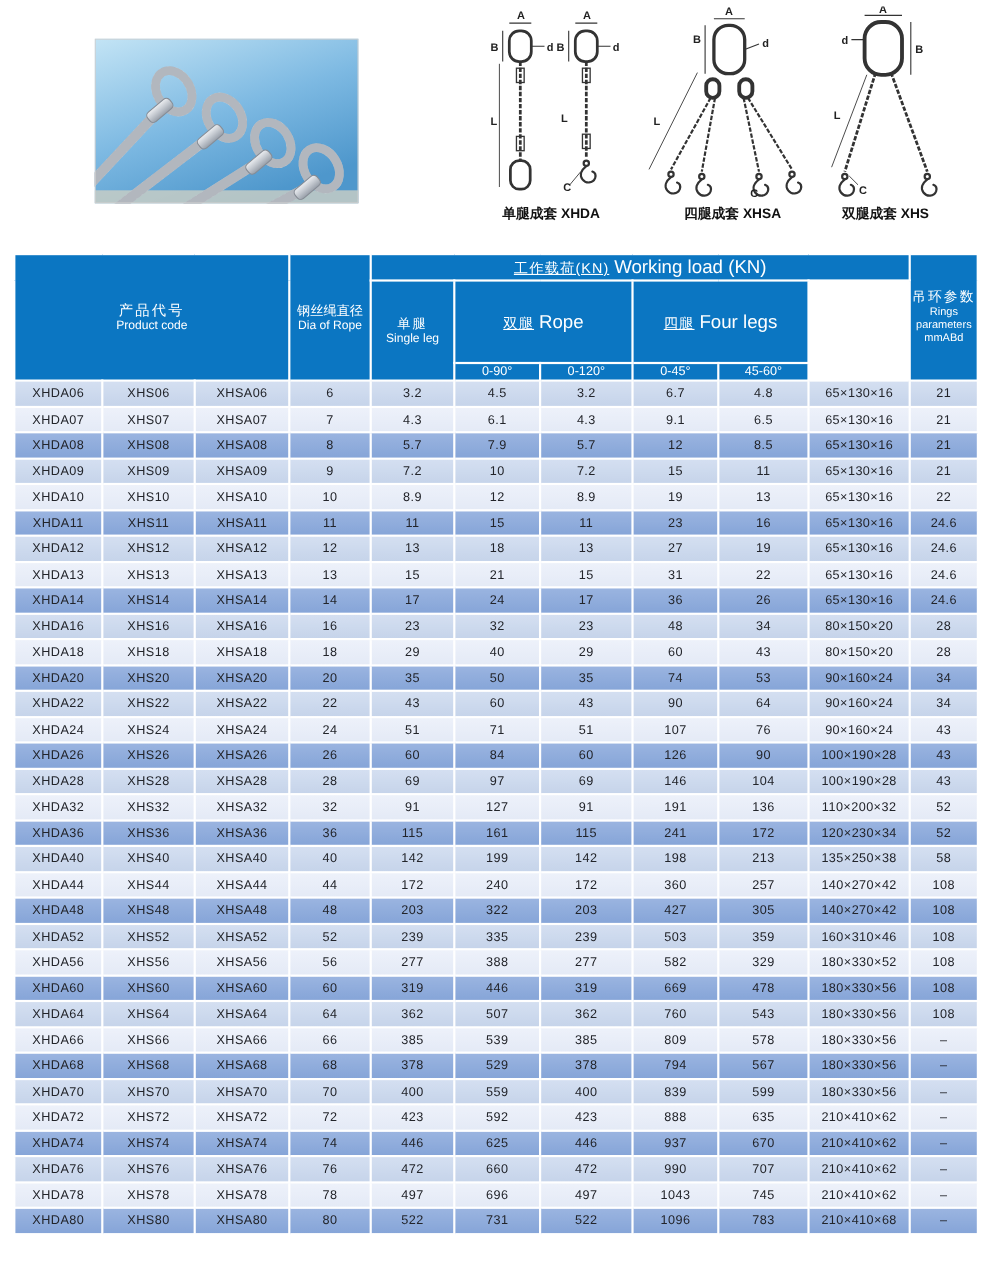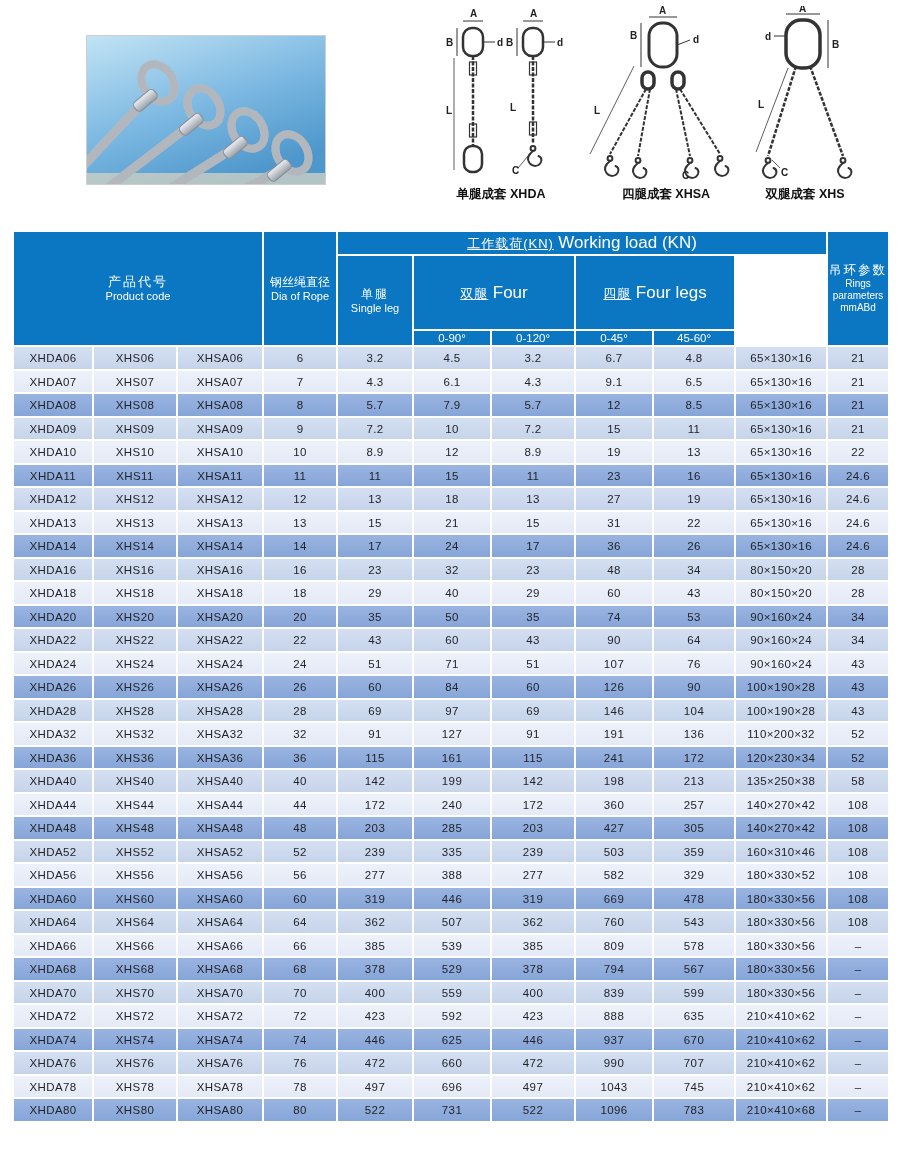--- a/index.html
+++ b/index.html
@@ -223,21 +223,21 @@
           <span class="h-sm-en">mm</span>
         </th>
       </tr>
       <tr>
         <th class="rh-b" rowspan="2">
           <span class="h-cn" style="font-size:12px; letter-spacing:2px;">单腿</span>
           <span class="h-en">Single leg</span>
         </th>
         <th colspan="2">
           <span class="h-inline-cn">双腿</span>
-          <span class="h-inline-en">Four</span>
+          <span class="h-inline-en">Rope</span>
         </th>
         <th colspan="2">
           <span class="h-inline-cn">四腿</span>
           <span class="h-inline-en">Four legs</span>
         </th>
       </tr>
       <tr>
         <th class="rh-c h-angle">0-90°</th>
         <th class="h-angle">0-120°</th>
         <th class="h-angle">0-45°</th>
@@ -504,21 +504,21 @@
           <td>257</td>
           <td>140×270×42</td>
           <td>108</td>
         </tr>
         <tr class="row-dark">
           <td>XHDA48</td>
           <td>XHS48</td>
           <td>XHSA48</td>
           <td>48</td>
           <td>203</td>
-          <td>285</td>
+          <td>322</td>
           <td>203</td>
           <td>427</td>
           <td>305</td>
           <td>140×270×42</td>
           <td>108</td>
         </tr>
         <tr class="row-med">
           <td>XHDA52</td>
           <td>XHS52</td>
           <td>XHSA52</td>

